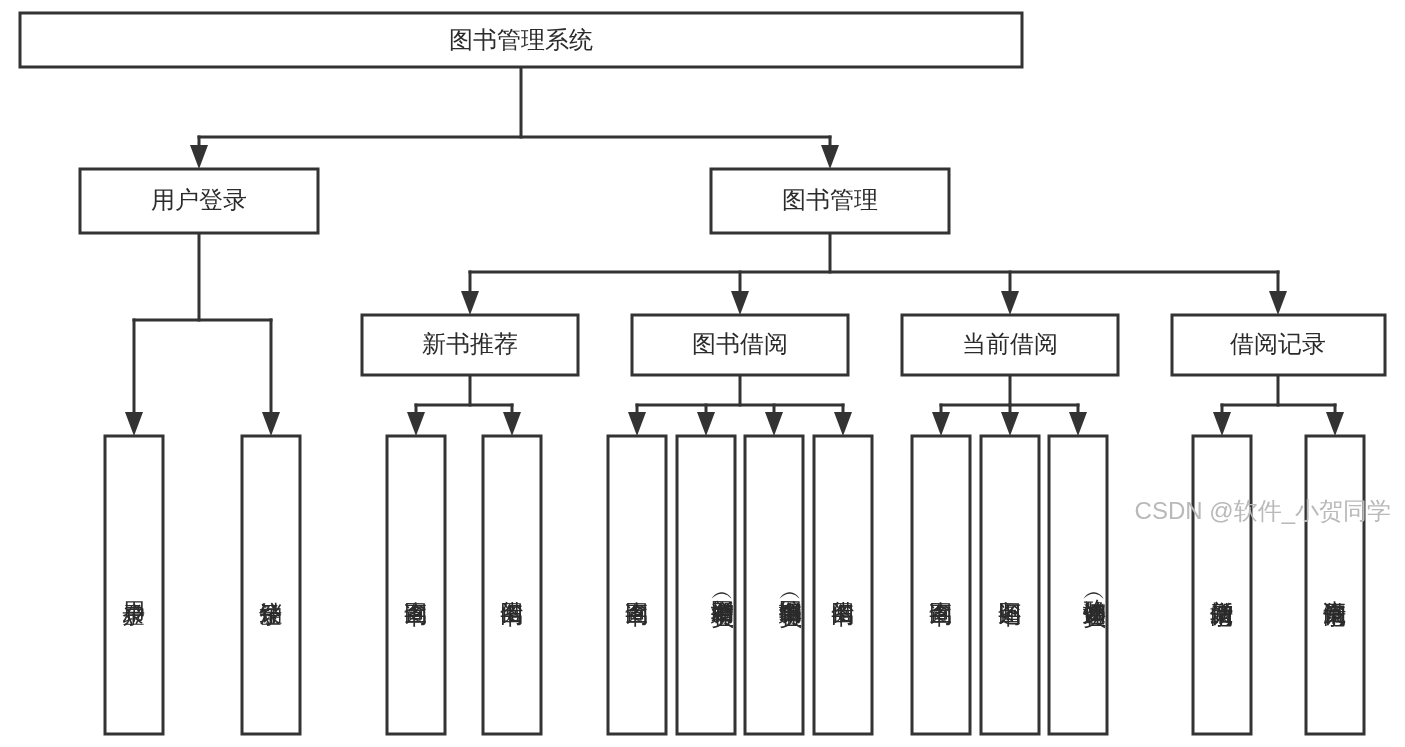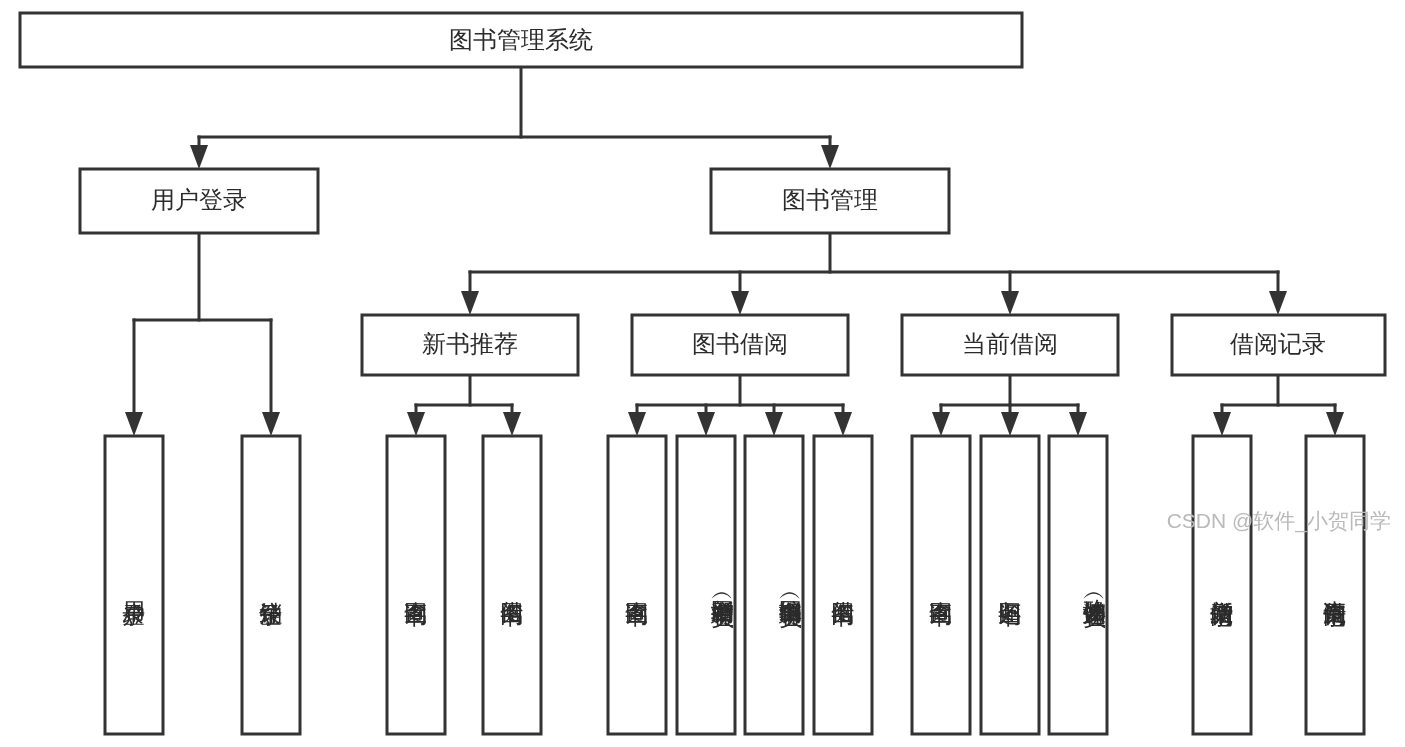--- a/index.html
+++ b/index.html
@@ -57,23 +57,23 @@
     text-align: center;
     writing-mode: vertical-rl;
     text-orientation: upright;
     letter-spacing: 1px;
     white-space: nowrap;
     pointer-events: none;
   }
   .watermark {
     position: absolute;
     right: 14px;
-    bottom: 0;
-    font-family: "Liberation Sans", "DejaVu Sans", sans-serif;
-    font-size: 21px;
+    bottom: 8px;
+    font-family: "Liberation Sans", "DejaVu Sans", sans-serif;
+    font-size: 24px;
     color: #b9b9b9;
     white-space: nowrap;
     pointer-events: none;
   }
 </style>
 </head>
 <body>
 
 <div id="diagram-root">
 

